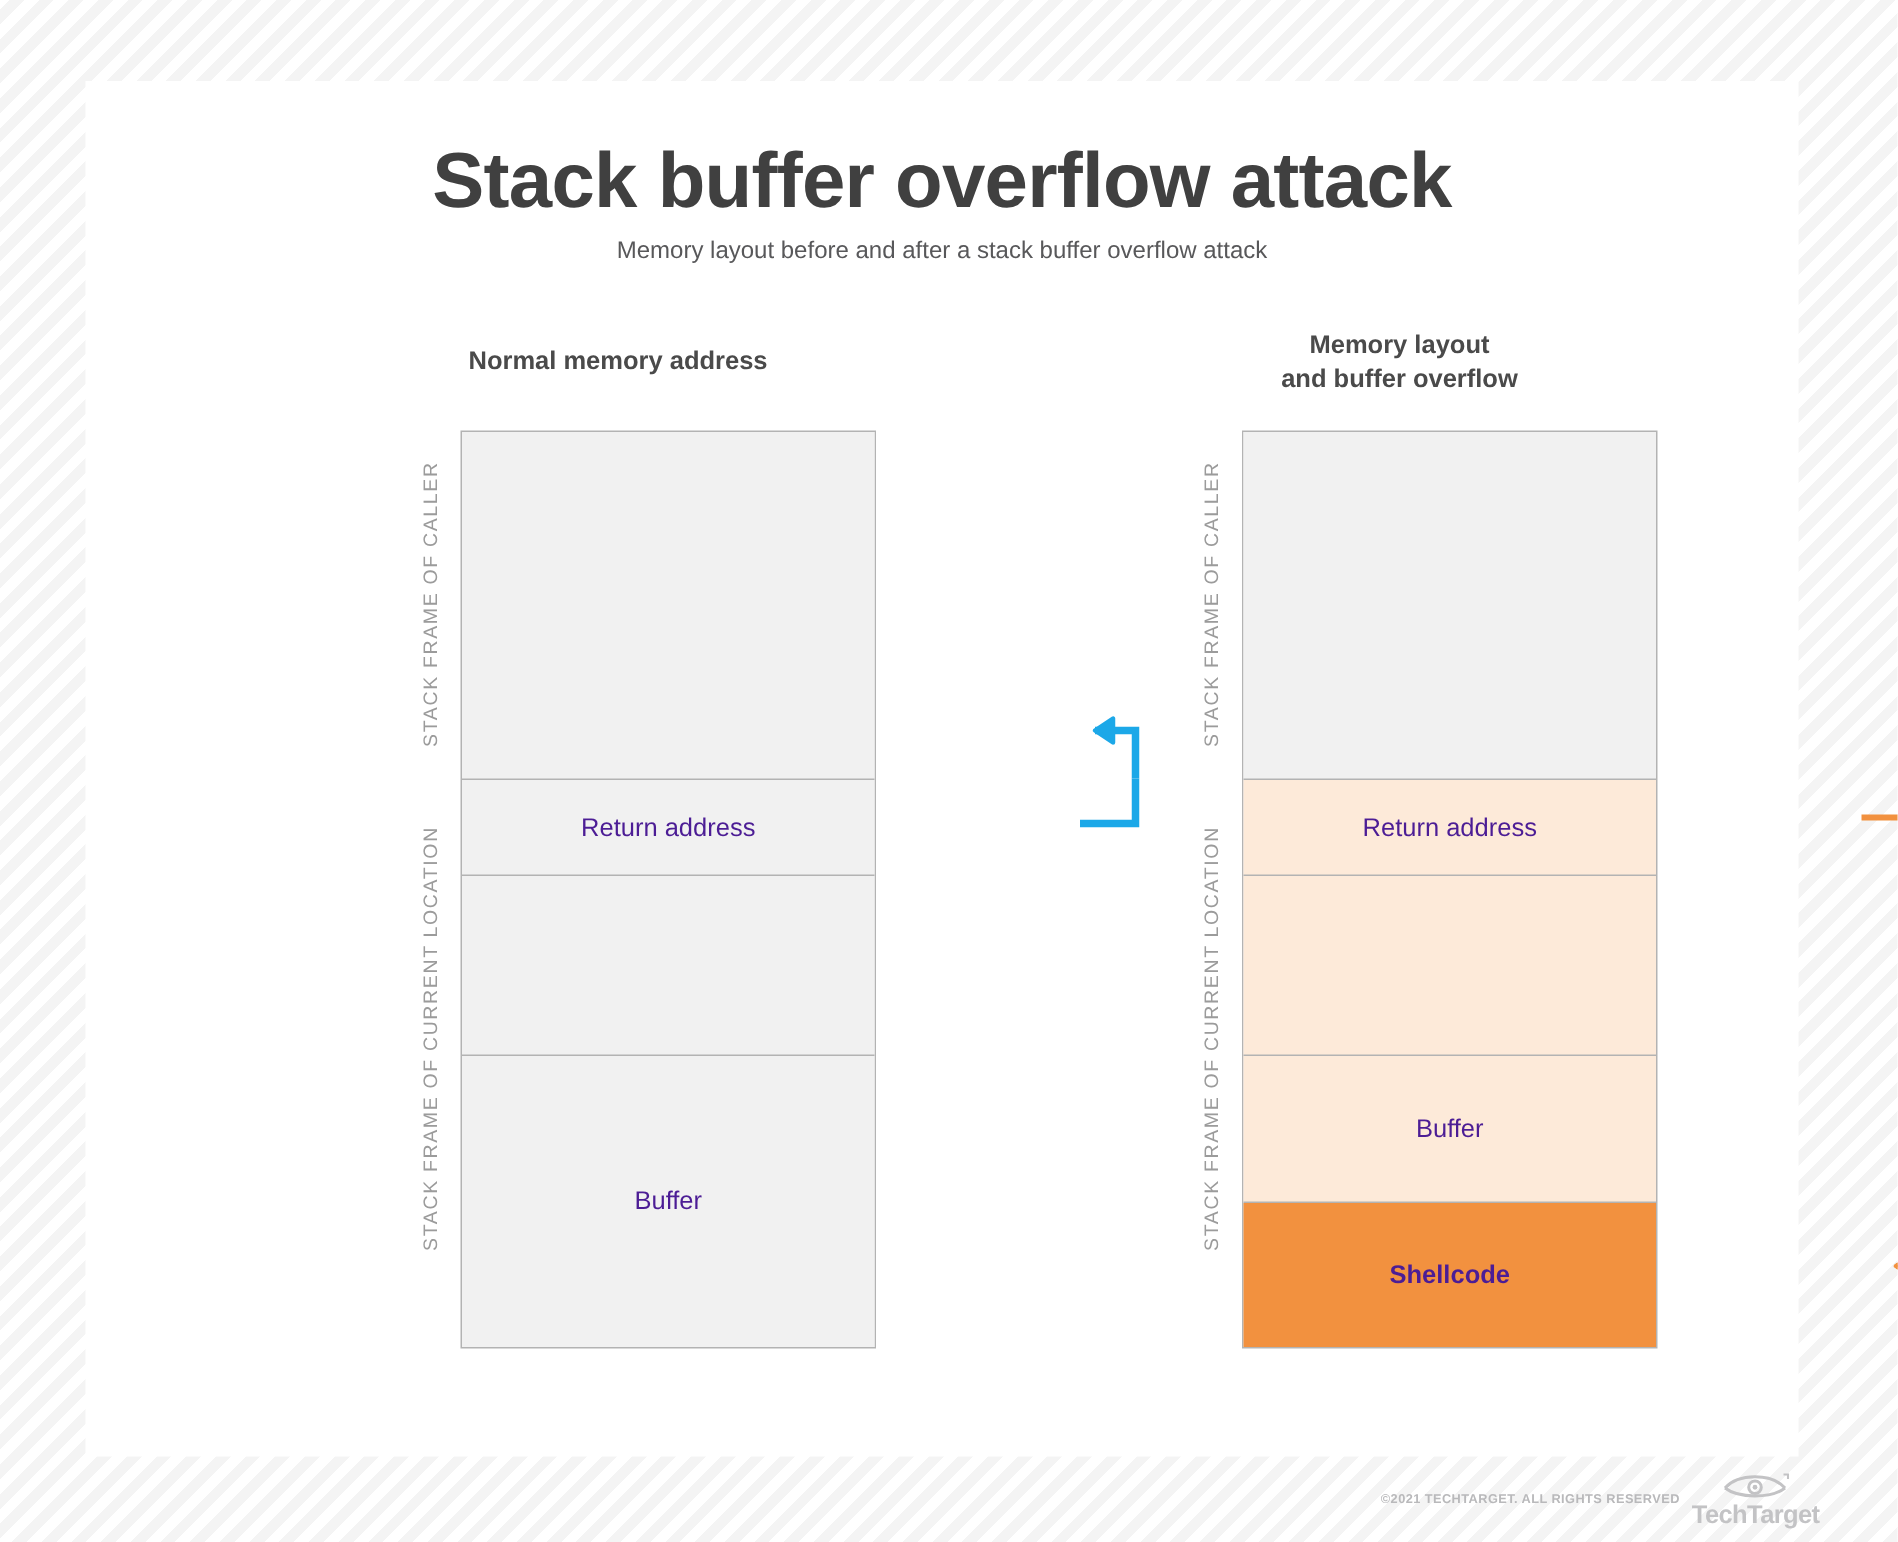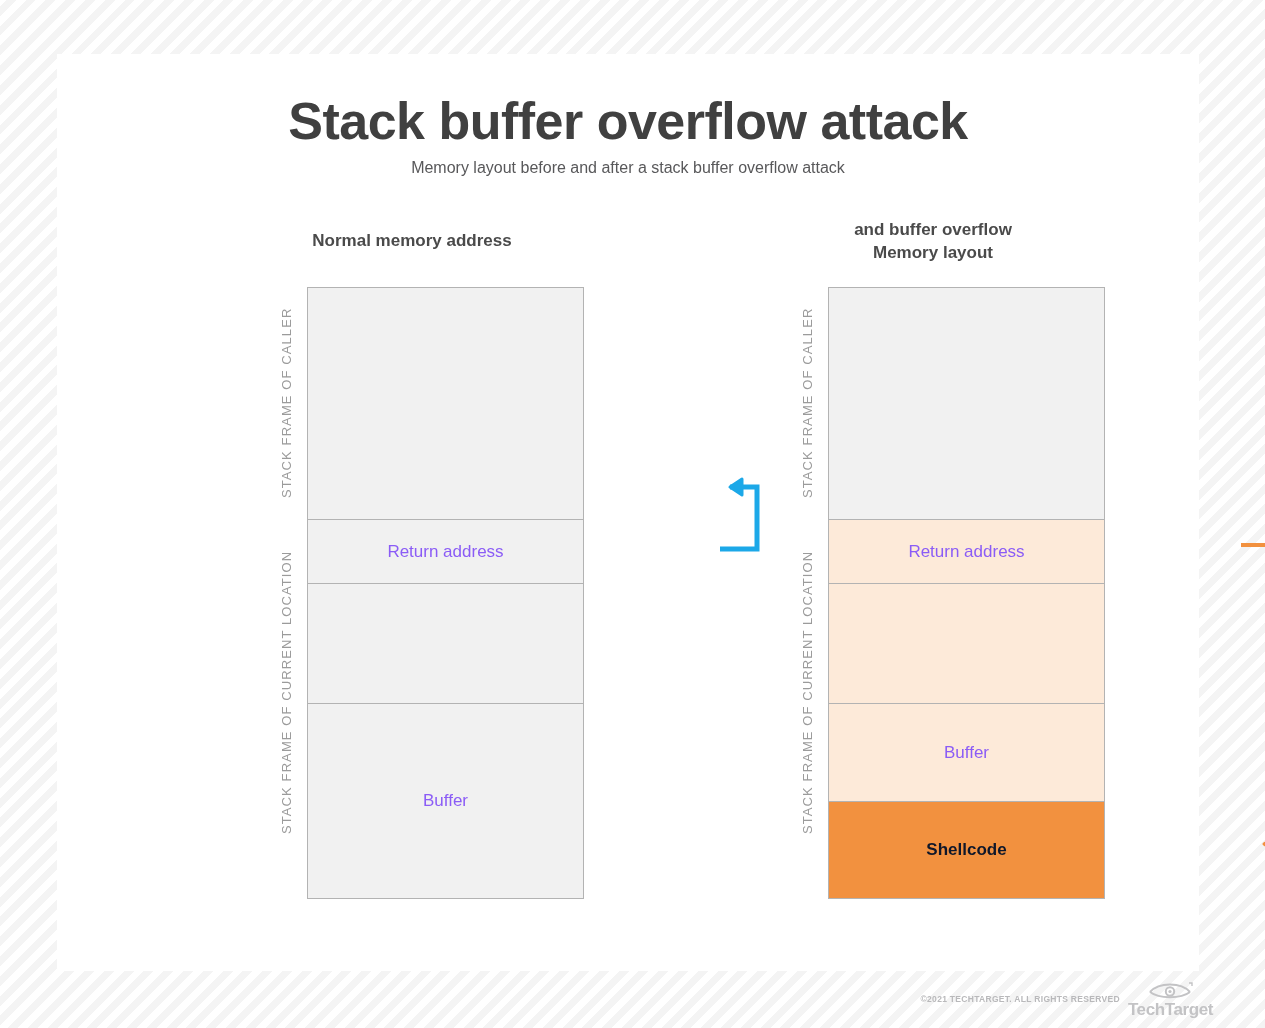--- a/index.html
+++ b/index.html
@@ -83,27 +83,27 @@
     box-sizing: border-box;
   }
 
   .cell {
     box-sizing: border-box;
     border-bottom: 1px solid #b3b3b3;
     display: flex;
     align-items: center;
     justify-content: center;
     font-size: 17px;
-    color: #8b5cf6;
+    color: #4c1d95;
   }
   .cell:last-child { border-bottom: none; }
 
   .cell-gray    { background: #f1f1f1; }
   .cell-peach   { background: #fdead9; }
-  .cell-orange  { background: #f2913f; font-weight: bold; color: #0f172a; }
+  .cell-orange  { background: #f2913f; font-weight: bold; color: #4c1d95; }
 
   .h-caller-top  { height: 232px; }
   .h-return      { height: 64px; }
   .h-mid         { height: 120px; }
   .h-buffer      { height: 194px; }
   .h-buffer-half { height: 98px; }
   .h-shell       { height: 96px; }
 
   
   .vlabel {
@@ -199,22 +199,22 @@
     <svg class="arrow-svg arrow-left-svg" width="200" height="560">
       <path d="M 174 232 L 174 200 L 147 200" fill="none" stroke="#1ca8e8" stroke-width="5"></path>
       <path d="M 147 200 L 159 192 L 159 208 Z" fill="#1ca8e8" stroke="#1ca8e8" stroke-width="3" stroke-linejoin="round"></path>
       <path d="M 137 262 L 174 262 L 174 232" fill="none" stroke="#1ca8e8" stroke-width="5"></path>
     </svg>
   </div>
 
   <div class="panel panel-right">
 
     <div class="panel-heading two-line">
+      <div>Memory layout</div>
       <div>and buffer overflow</div>
-      <div>Memory layout</div>
     </div>
 
     <div class="vlabel vlabel-caller">STACK FRAME OF CALLER</div>
     <div class="vlabel vlabel-current">STACK FRAME OF CURRENT LOCATION</div>
 
     <div class="stack">
       <div class="cell cell-gray h-caller-top"></div>
       <div class="cell cell-peach h-return">Return address</div>
       <div class="cell cell-peach h-mid"></div>
       <div class="cell cell-peach h-buffer-half">Buffer</div>

